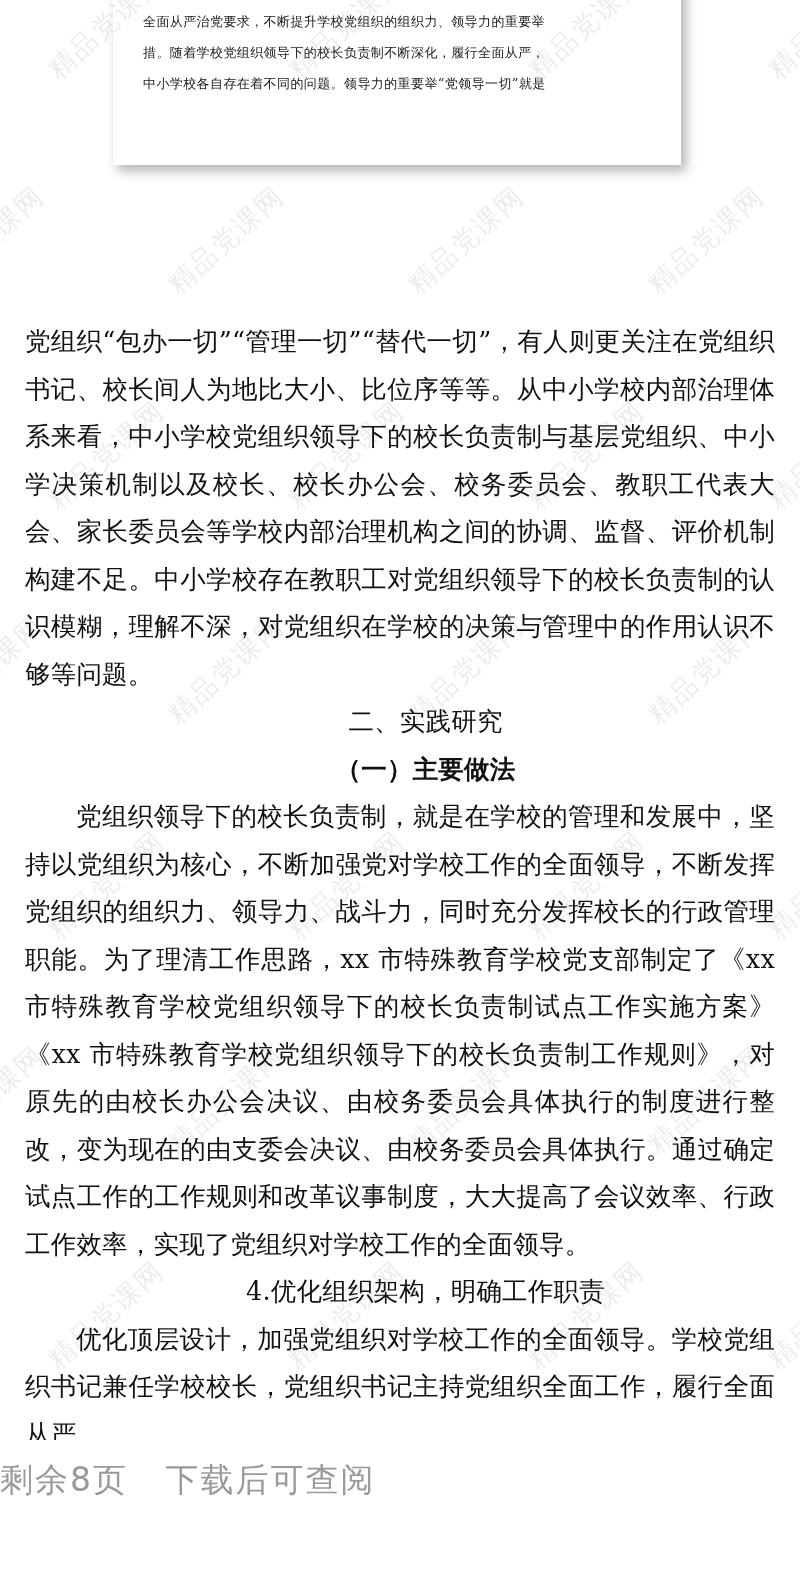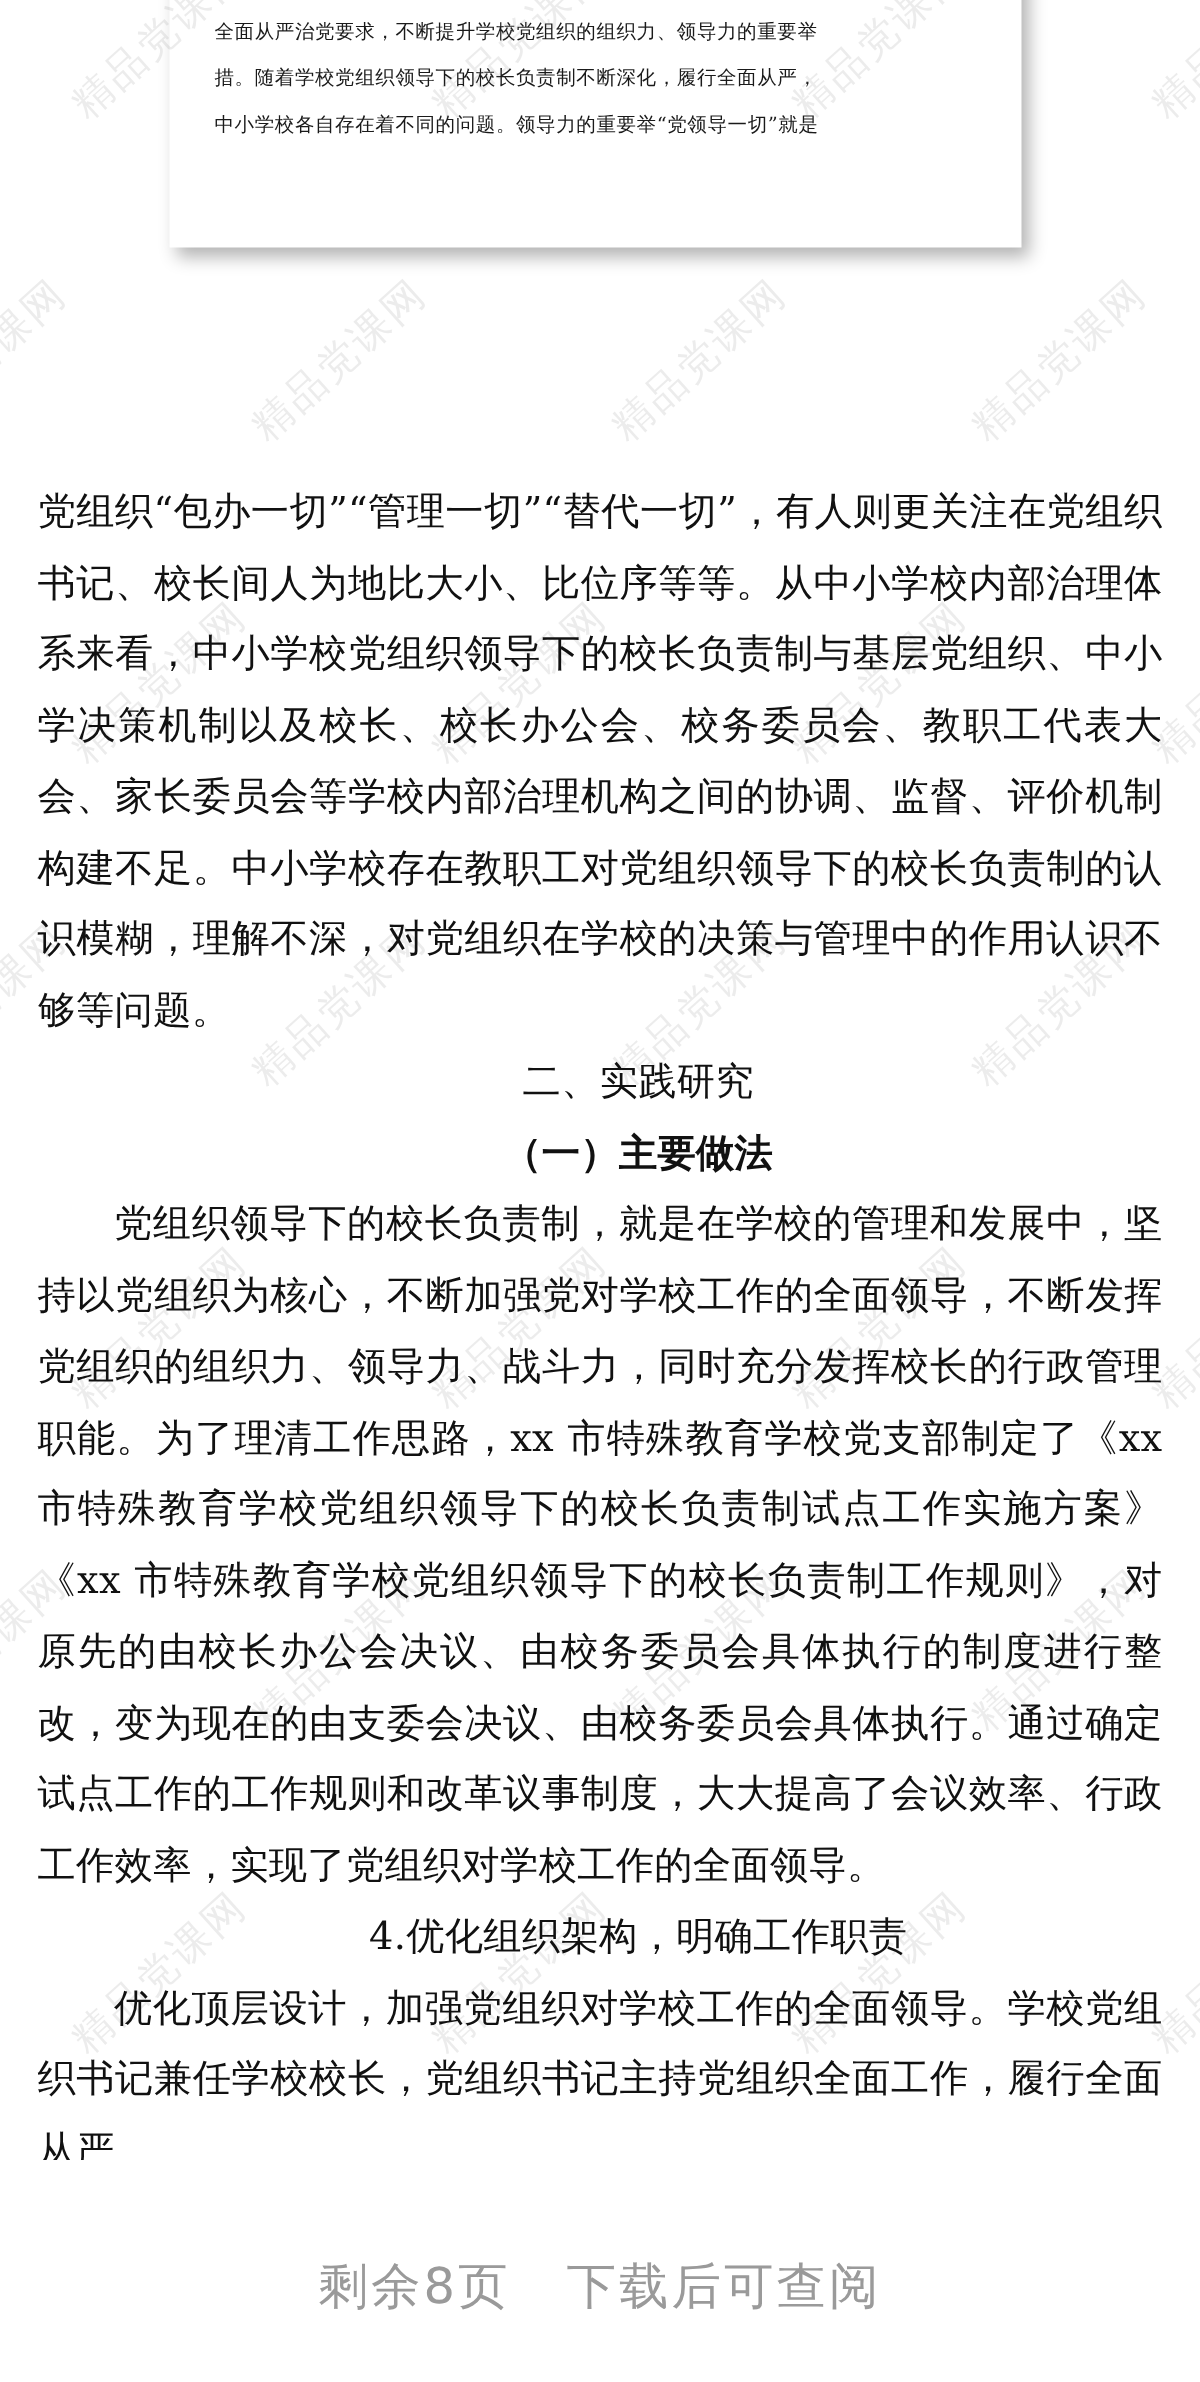--- a/index.html
+++ b/index.html
@@ -99,23 +99,22 @@
     text-align: center;
   }
   .para.bold {
     font-weight: bold;
   }
 
   
   #footer {
     position: absolute;
     left: 0;
-    top: 1502px;
-    width: 800px;
-    text-align: center;
+    top: 1458px;
+    width: 800px;
     z-index: 5;
   }
   #footer-text {
     font-family: "DejaVu Sans", "Liberation Sans", sans-serif;
     font-size: 33px;
     color: #9a9a9a;
     letter-spacing: 2px;
     white-space: pre;
   }
 

